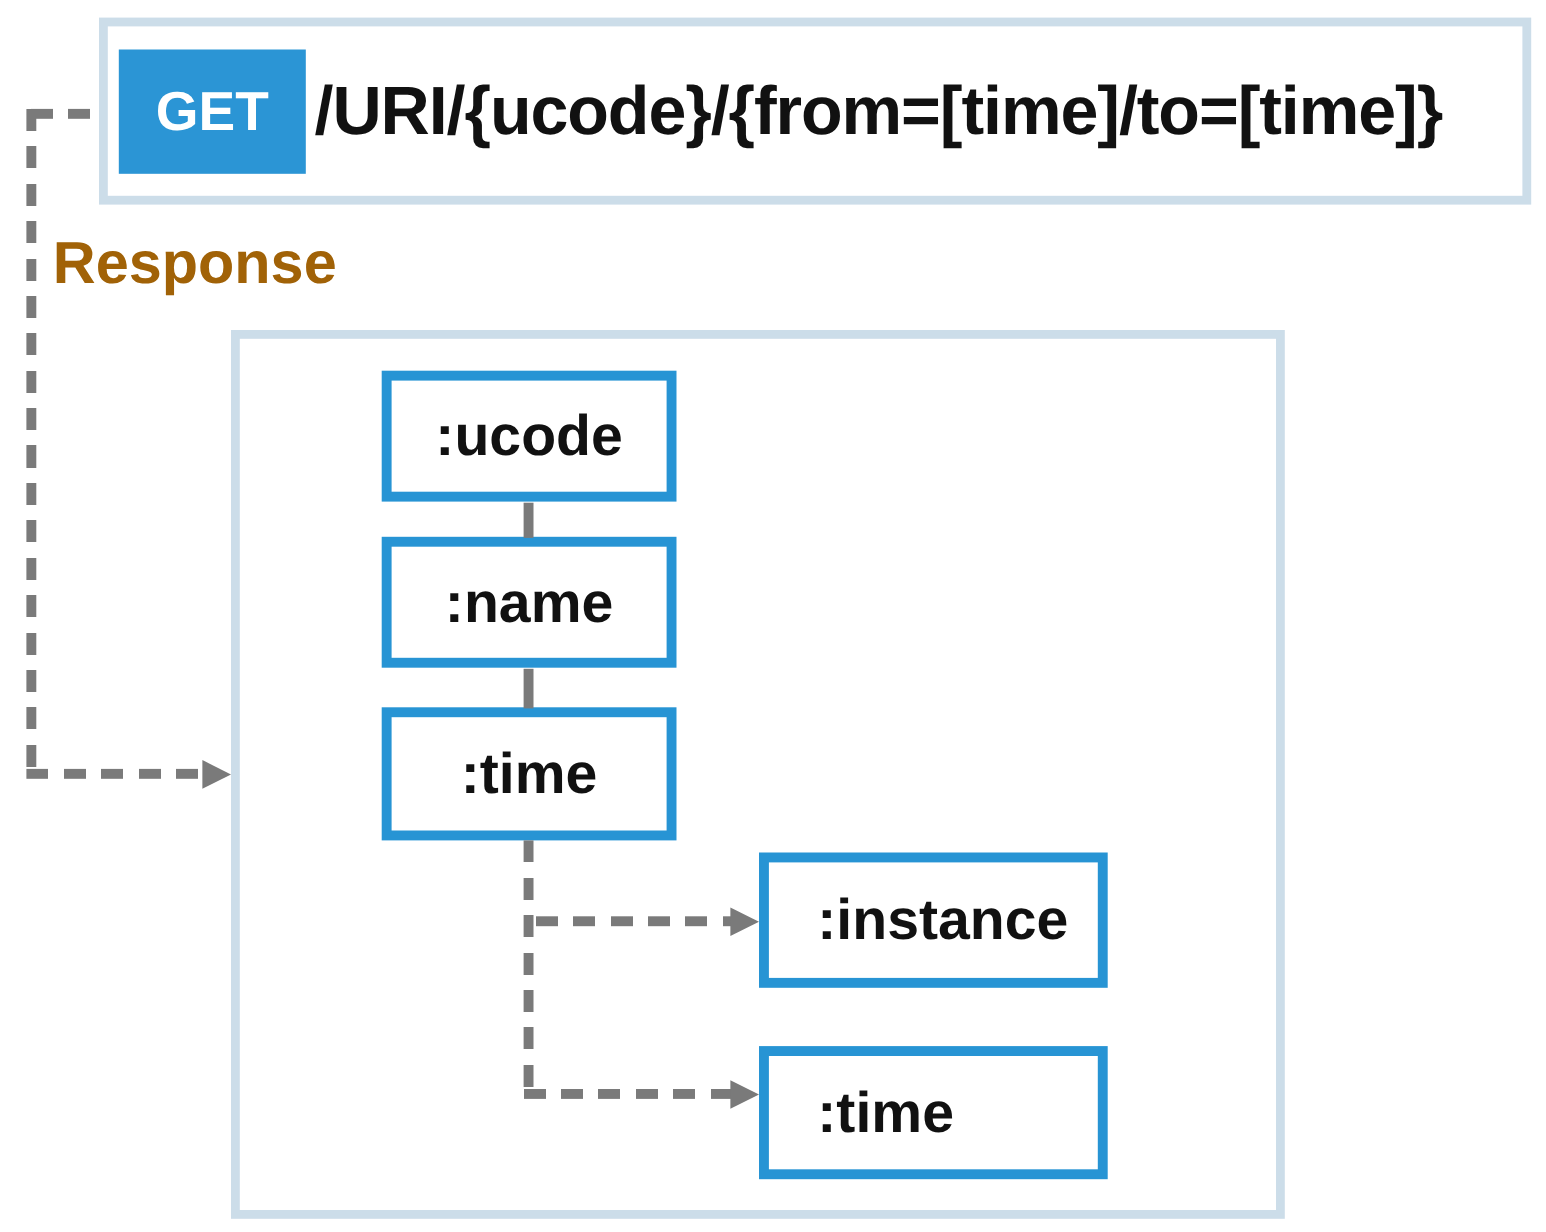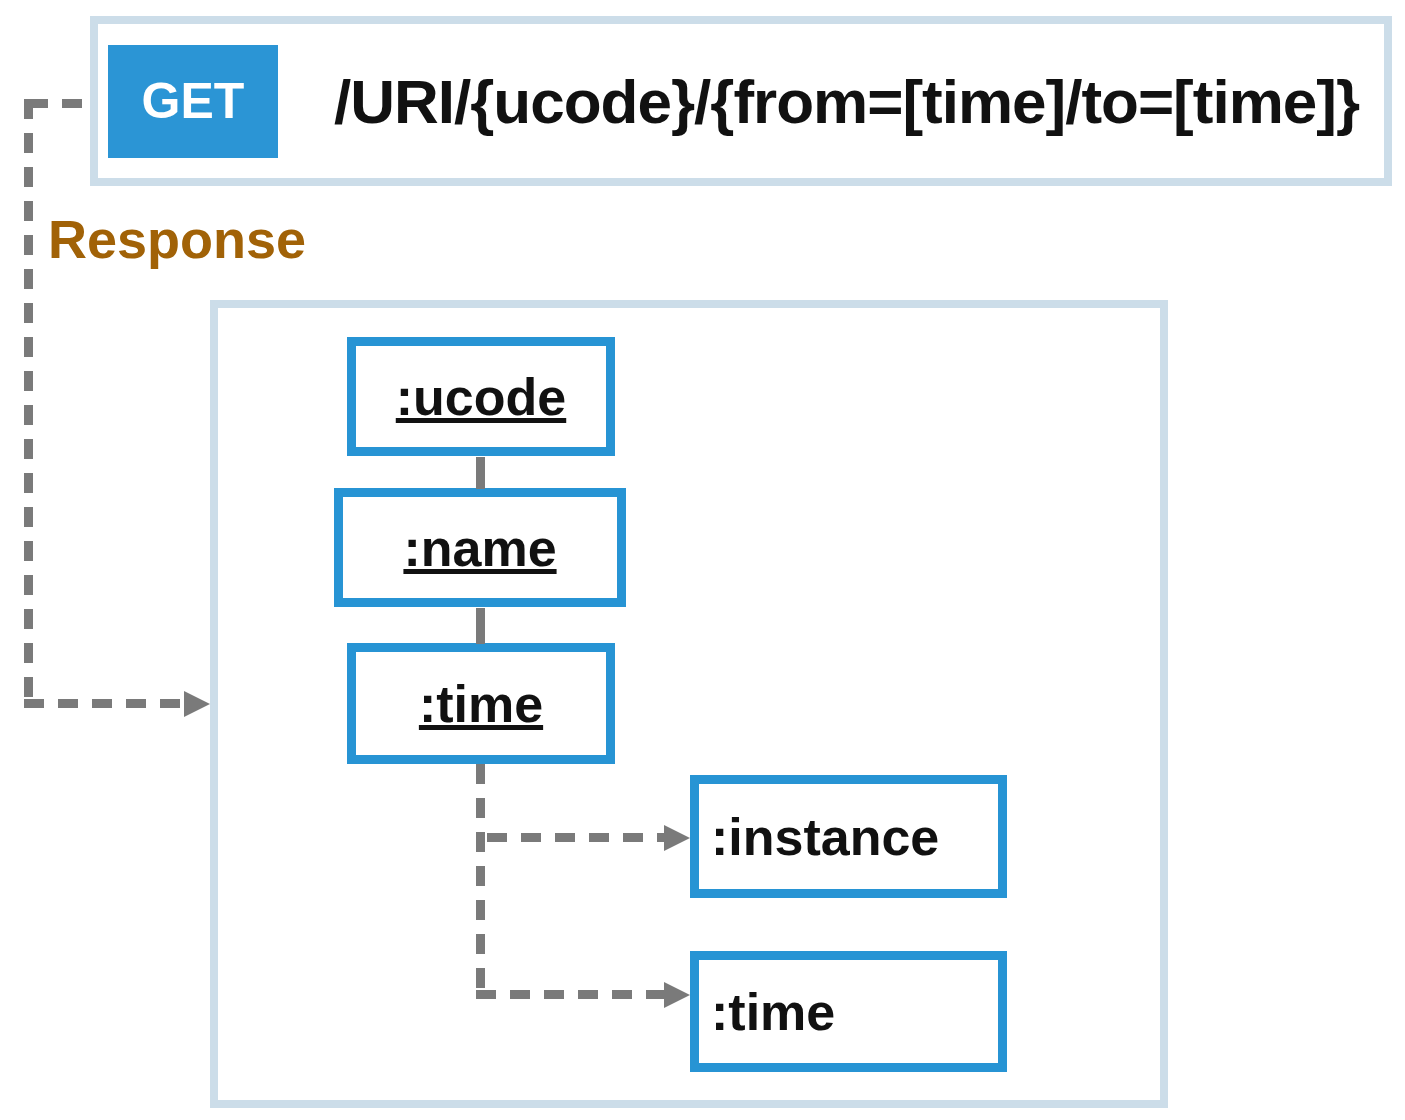--- a/index.html
+++ b/index.html
@@ -10,21 +10,21 @@
     font-family: "Liberation Sans", sans-serif;
     color: #111111;
     overflow: hidden;
   }
   .abs { position: absolute; }
 
   
   .endpoint-bar {
     left: 90px; top: 16px; width: 1302px; height: 170px;
     border: 8px solid #ccdde9; background: #ffffff;
-    display: flex; align-items: center; gap: 48px;
+    display: flex; align-items: center;
   }
   .method-badge {
     margin-left: 10px;
     width: 170px; height: 113px;
     background: #2b95d5; color: #ffffff;
     font-size: 50px; font-weight: 700;
     display: flex; align-items: center; justify-content: center;
     flex: 0 0 auto;
   }
   .uri-text {
@@ -46,25 +46,25 @@
     border: 8px solid #ccdde9; background: #ffffff;
   }
 
   
   .node {
     border: 9px solid #2794d4; background: #ffffff;
     font-size: 52px; font-weight: 600; color: #111111;
     display: flex; align-items: center;
     white-space: nowrap;
   }
-  .node.centered { justify-content: center; text-decoration: underline; }
-  .node.leftpad  { justify-content: flex-start; padding-left: 12px; }
+  .node.centered { justify-content: center; }
+  .node.leftpad  { justify-content: flex-start; padding-left: 44px; }
 
   .node-ucode    { left: 347px; top: 337px; width: 268px; height: 119px; }
-  .node-name     { left: 334px; top: 488px; width: 292px; height: 119px; }
+  .node-name     { left: 347px; top: 488px; width: 268px; height: 119px; }
   .node-data     { left: 347px; top: 643px; width: 268px; height: 121px; }
   .node-instance { left: 690px; top: 775px; width: 317px; height: 123px; }
   .node-time     { left: 690px; top: 935px; width: 317px; height: 121px; margin-top: 16px; }
 
   
   .solid-v { width: 9px; background: #7a7a7a; }
   .conn-ucode-name { left: 476px; top: 457px; height: 32px; }
   .conn-name-data  { left: 476px; top: 608px; height: 36px; }
 
   .dash-h {

